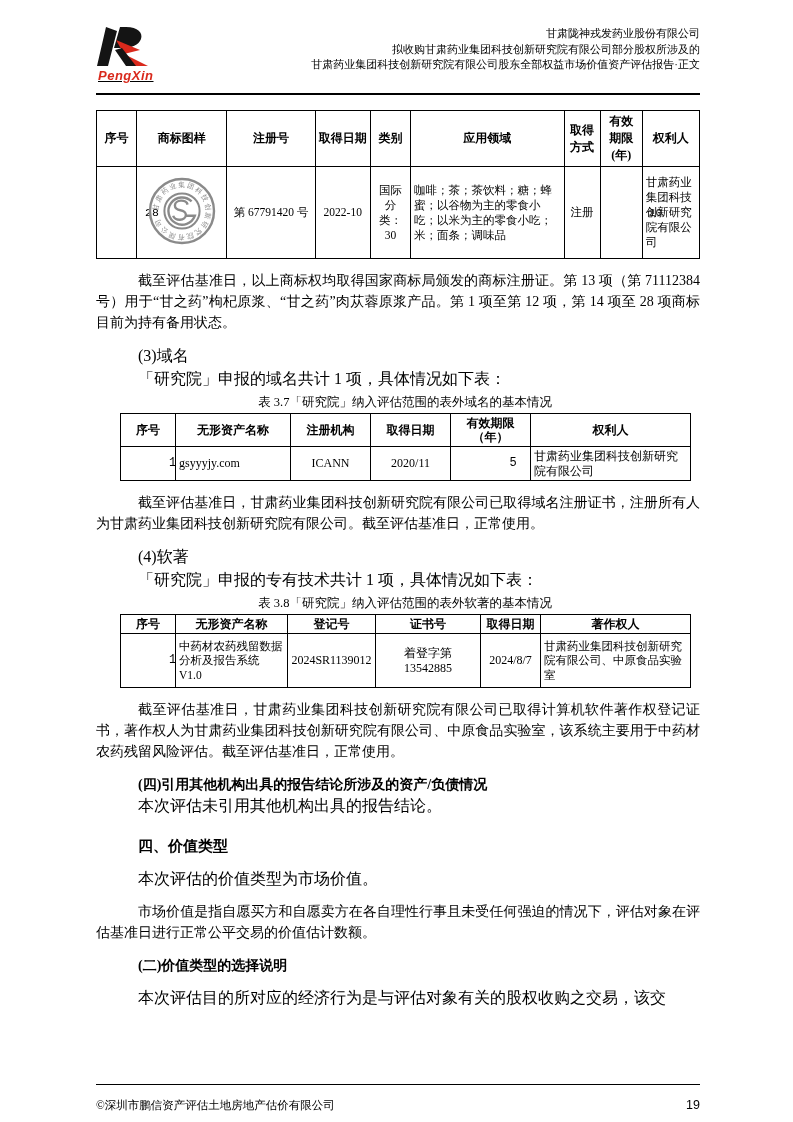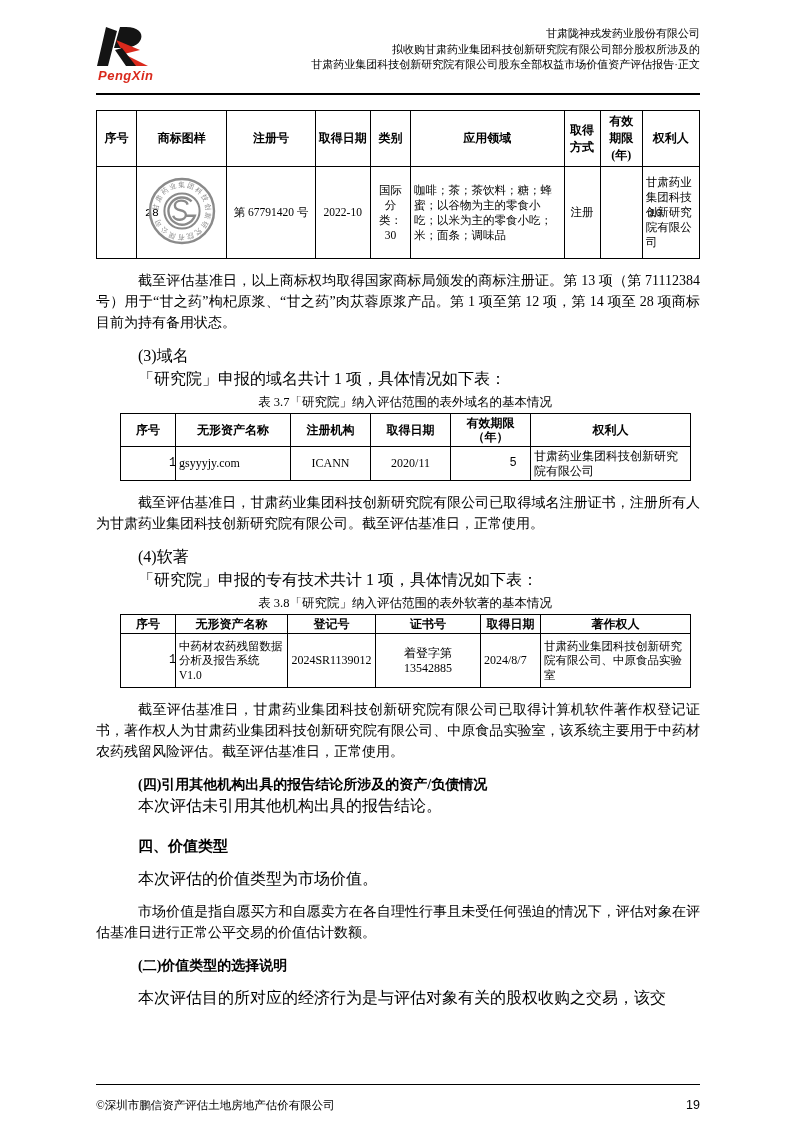--- a/index.html
+++ b/index.html
@@ -10,21 +10,21 @@
     margin:0 auto;
     background:#ffffff;
     font-family:"Liberation Serif", serif;
     color:#000;
     padding:24px 93px 0 96px;
     overflow:hidden;
   }
   
   .hdr { display:flex; justify-content:space-between; align-items:flex-start;
          border-bottom:2px solid #000; padding-bottom:10px; }
-  .logo-box { width:90px; padding-top:2px; }
+  .logo-box { width:90px; padding-top:2px;text-decoration:underline; }
   .logo-word { font-family:"Liberation Sans", sans-serif; font-style:italic;
                font-weight:bold; color:#d9291c; font-size:13px; letter-spacing:.5px;
                margin-top:-4px; margin-left:2px; }
   .hdr-lines { text-align:right; font-size:11px; line-height:15.5px; padding-top:2px; }
   
   table { border-collapse:collapse; table-layout:fixed; }
   th,td { border:1px solid #000; padding:2px 3px; vertical-align:middle; }
   th { font-weight:bold; font-size:12px; text-align:center; }
   .tm-table { width:100%; margin-top:15px; }
   .tm-table th { height:38px; }
@@ -181,21 +181,21 @@
       <th>登记号</th>
       <th>证书号</th>
       <th>取得日期</th>
       <th>著作权人</th>
     </tr>
     <tr style="height:54px">
       <td style="text-align:center" class="num">1</td>
       <td style="font-size:11.5px">中药材农药残留数据分析及报告系统 V1.0</td>
       <td style="text-align:center">2024SR1139012</td>
       <td style="text-align:center">着登字第 13542885</td>
-      <td style="text-align:left">2024/8/7</td>
+      <td style="text-align:center">2024/8/7</td>
       <td style="font-size:11.5px">甘肃药业集团科技创新研究院有限公司、中原食品实验室</td>
     </tr>
   </tbody>
     </table>
 
   <p class="para">截至评估基准日，甘肃药业集团科技创新研究院有限公司已取得计算机软件著作权登记证书，著作权人为甘肃药业集团科技创新研究院有限公司、中原食品实验室，该系统主要用于中药材农药残留风险评估。截至评估基准日，正常使用。</p>
 
   <p class="h-bold">(四)引用其他机构出具的报告结论所涉及的资产/负债情况</p>
   <p class="sub mt6">本次评估未引用其他机构出具的报告结论。</p>
 

